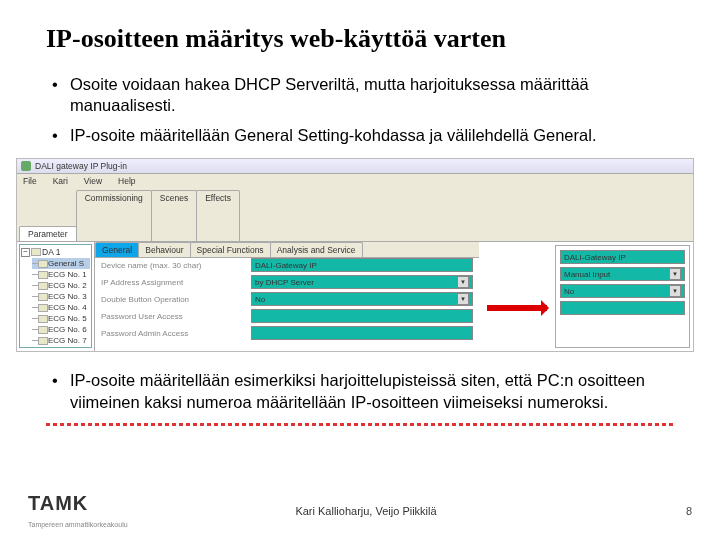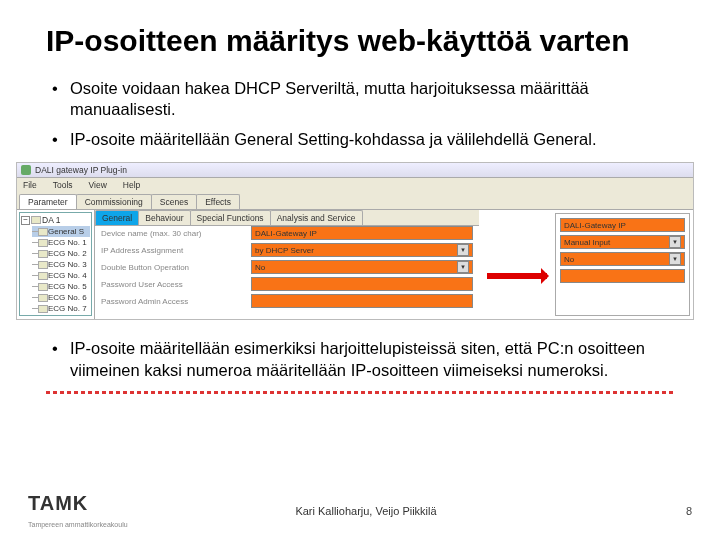--- a/index.html
+++ b/index.html
@@ -3,21 +3,21 @@
 <meta charset="utf-8">
 <style>
   * { box-sizing: border-box; margin: 0; padding: 0; }
   body {
     width: 720px; height: 540px;
     font-family: Arial, Helvetica, sans-serif;
     background: #fff; color: #000;
     position: relative; overflow: hidden;
   }
   .slide { padding: 24px 46px 0 46px; }
-  h1 { font-size: 30px; font-weight: bold; margin-bottom: 20px; }
+  h1 { font-size: 26px; font-weight: bold; margin-bottom: 20px; font-family: Liberation Serif, serif; }
   ul.main { list-style: none; font-size: 16.5px; line-height: 1.3; }
   ul.main li { position: relative; padding-left: 24px; margin-bottom: 8px; }
   ul.main li::before { content: "•"; position: absolute; left: 6px; top: 0; }
 
   
   .app {
     margin: 12px -20px 18px -30px;
     font-size: 8.5px; color: #333;
     border: 1px solid #bbb;
     background: #ece9d8;
@@ -28,21 +28,21 @@
     padding: 2px 4px; display: flex; align-items: center; gap: 4px;
   }
   .titlebar .icon { width: 10px; height: 10px; background:#6a6; border-radius:2px; }
   .menubar { padding: 2px 6px; display: flex; gap: 16px; background:#ece9d8; }
   .tabbar { display: flex; padding: 2px 2px 0 2px; background:#ece9d8; gap:0; }
   .tab {
     border: 1px solid #aaa; border-bottom: none;
     padding: 2px 8px; background:#ece9d8; border-radius:2px 2px 0 0;
     margin-right:-1px;
   }
-  .tab.active { background:#fff; }
+  .tab.active { background:#fff;margin-top:36px; }
   .body { display:flex; background:#fff; border-top:1px solid #aaa; }
   .tree {
     width: 78px; border-right:1px solid #aaa;
     background:#fff; padding: 2px;
   }
   .bluebox { border:1px solid #7aa; padding:1px; margin-bottom:1px; }
   .tree-head { display:flex; align-items:center; gap:1px; padding:1px 0; }
   .minus {
     display:inline-flex; width:9px;height:9px; border:1px solid #888;
     align-items:center; justify-content:center; font-size:8px; line-height:1;
@@ -64,21 +64,21 @@
   .subtab {
     border:1px solid #aaa; border-bottom:none;
     padding:2px 6px; margin-right:-1px; background:#ece9d8;
     border-radius:2px 2px 0 0;
   }
   .subtab.active { background:#0ea5e9; }
   .rows { padding:0 6px; }
   .row { display:flex; align-items:center; margin-bottom:3px; }
   .row .lbl { width:150px; color:#888; font-size:8px; }
   .row .field {
-    flex:1; height:14px; border:1px solid #888; background:#f97316;
+    flex:1; height:14px; border:1px solid #888; background:#14b8a6;
     display:flex; align-items:center; justify-content:space-between;
     padding:0 3px; font-size:8px; color:#333;
   }
   .row .caret {
     width:12px; height:12px; margin-left:2px;
     background:#ddd; border:1px solid #888;
     display:inline-flex; align-items:center; justify-content:center;
     font-size:7px; color:#333;
   }
 
@@ -131,21 +131,21 @@
     <li>IP-osoite määritellään General Setting-kohdassa ja välilehdellä General.</li>
   </ul>
 
   <div class="app">
     <div class="titlebar">
       <span class="icon"></span>
       <span>DALI gateway IP Plug-in</span>
     </div>
     <div class="menubar">
       <span>File</span>
-      <span>Tools</span>
+      <span>Kari</span>
       <span>View</span>
       <span>Help</span>
     </div>
     <div class="tabbar">
       <div class="tab active">Parameter</div>
       <div class="tab">Commissioning</div>
       <div class="tab">Scenes</div>
       <div class="tab">Effects</div>
     </div>
     <div class="body">

